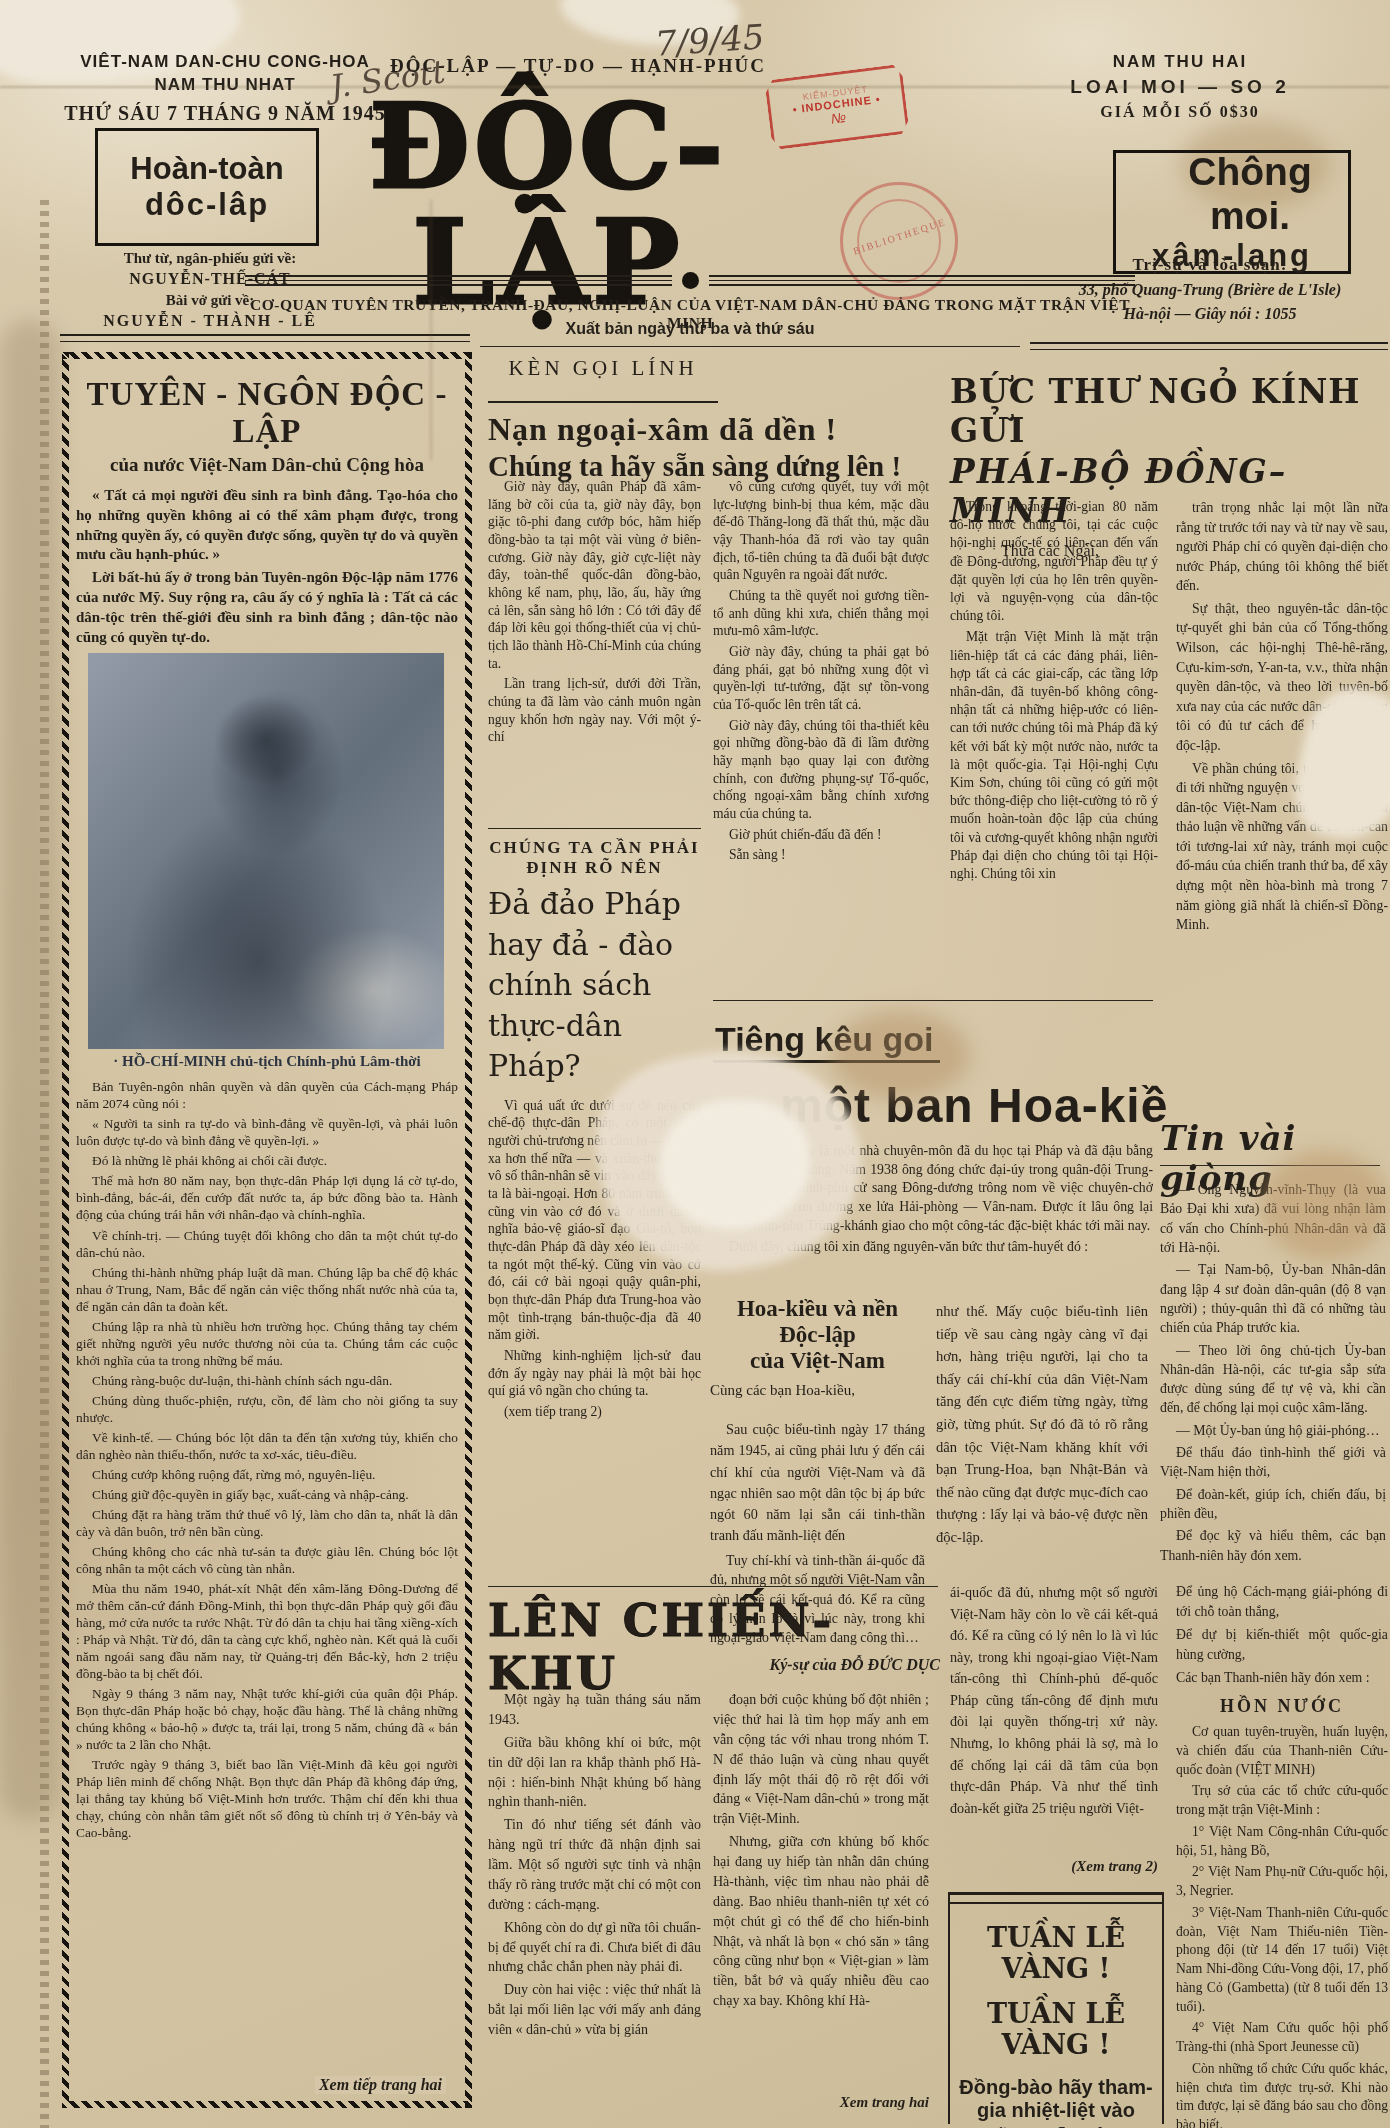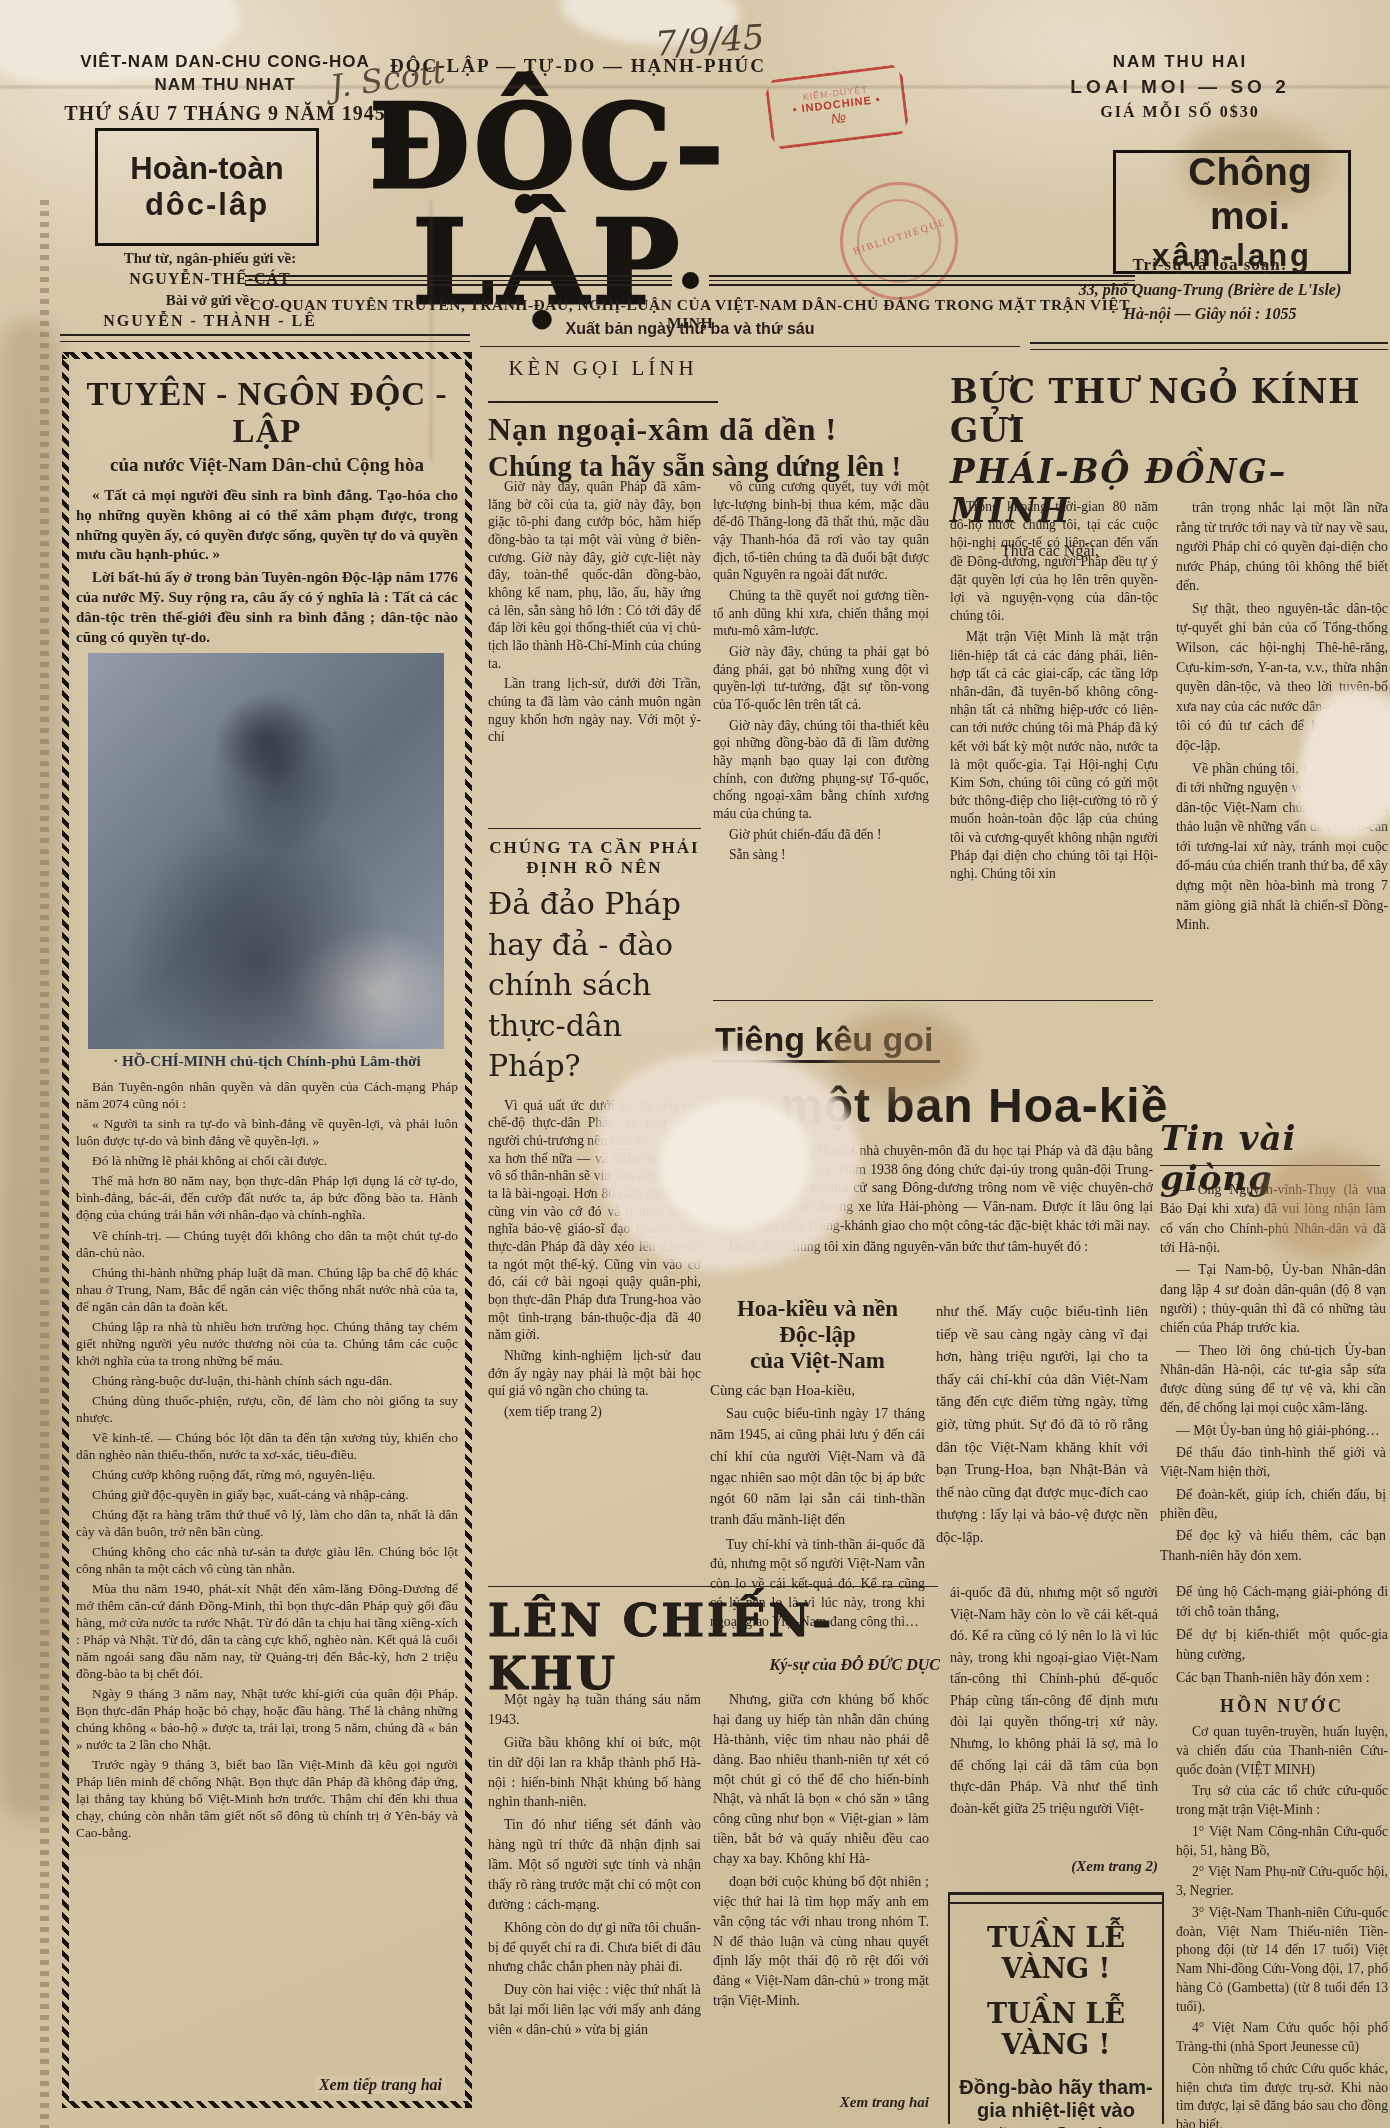--- a/index.html
+++ b/index.html
@@ -241,21 +241,21 @@
       <p>Để đoàn-kết, giúp ích, chiến đấu, bị phiền đều,</p>
       <p>Để đọc kỹ và hiểu thêm, các bạn Thanh-niên hãy đón xem.</p>
     </div>
   <div class="stain" style="left:1260px;top:1150px;width:130px;height:110px;background:rgba(186,148,99,.5);"></div>
 
   <div class="abs" style="left:710px;top:1296px;width:215px;">
     <div class="b c" style="font-size:23px;">Hoa-kiều  và  nền</div>
     <div class="b c" style="font-size:23px;">Độc-lập</div>
     <div class="b c" style="font-size:23px;">của Việt-Nam</div>
     <div style="font-size:15px;margin-top:8px;">Cùng các bạn Hoa-kiều,</div>
-    <div class="clip body-text" style="font-size:14.2px;line-height:1.5;height:130px;margin-top:4px;">
+    <div class="clip body-text" style="font-size:14.2px;line-height:1.5;height:130px;margin-top:20px;">
         <p>Sau cuộc biểu-tình ngày 17 tháng năm 1945, ai cũng phải lưu ý đến cái chí khí của người Việt-Nam và đã ngạc nhiên sao một dân tộc bị áp bức ngót 60 năm lại sẵn cái tinh-thần tranh đấu mãnh-liệt đến</p>
       </div>
     <div class="clip body-text" style="font-size:13.8px;line-height:1.4;height:96px;margin-top:2px;">
         <p>Tuy chí-khí và tinh-thần ái-quốc đã đủ, nhưng một số người Việt-Nam vẫn còn lo về cái kết-quả đó. Kể ra cũng có lý nên lo là vì lúc này, trong khi ngoại-giao Việt-Nam đang công thì…</p>
       </div>
   </div>
   <div class="abs clip body-text noind" style="left:936px;top:1300px;width:212px;height:288px;font-size:14.6px;line-height:1.55;">
       <p>như thế. Mấy cuộc biểu-tình liên tiếp về sau càng ngày càng vĩ đại hơn, hàng triệu người, lại cho ta thấy cái chí-khí của dân Việt-Nam tăng đến cực điểm từng ngày, từng giờ, từng phút. Sự đó đã tỏ rõ rằng dân tộc Việt-Nam khăng khít với bạn Trung-Hoa, bạn Nhật-Bản và thế nào cũng đạt được mục-đích cao thượng : lấy lại và bảo-vệ được nền độc-lập.</p>
     </div>
 
@@ -263,22 +263,22 @@
   <div class="abs b" style="left:488px;top:1594px;width:452px;font-size:45px;letter-spacing:3px;font-family:'DejaVu Serif',serif;-webkit-text-stroke:1px #17130e;">LÊN CHIẾN-KHU</div>
   <div class="abs b i r" style="left:640px;top:1656px;width:300px;font-size:16px;">Ký-sự của ĐỖ ĐỨC DỤC</div>
   <div class="abs clip body-text" style="left:488px;top:1690px;width:213px;height:424px;font-size:14px;line-height:1.42;">
       <p>Một ngày hạ tuần tháng sáu năm 1943.</p>
       <p>Giữa bầu không khí oi bức, một tin dữ dội lan ra khắp thành phố Hà-nội : hiến-binh Nhật khủng bố hàng nghìn thanh-niên.</p>
       <p>Tin đó như tiếng sét đánh vào hàng ngũ trí thức đã nhận định sai lầm. Một số người sực tỉnh và nhận thấy rõ ràng trước mặt chỉ có một con đường : cách-mạng.</p>
       <p>Không còn do dự gì nữa tôi chuẩn-bị để quyết chí ra đi. Chưa biết đi đâu nhưng chắc chắn phen này phải đi.</p>
       <p>Duy còn hai việc : việc thứ nhất là bắt lại mối liên lạc với mấy anh đảng viên « dân-chủ » vừa bị gián</p>
     </div>
   <div class="abs clip body-text" style="left:713px;top:1690px;width:216px;height:400px;font-size:14px;line-height:1.42;">
+      <p>đoạn bởi cuộc khủng bố đột nhiên ; việc thứ hai là tìm họp mấy anh em vẫn cộng tác với nhau trong nhóm T. N để thảo luận và cùng nhau quyết định lấy một thái độ rõ rệt đối với đảng « Việt-Nam dân-chủ » trong mặt trận Việt-Minh.</p>
       <p>Nhưng, giữa cơn khủng bố khốc hại đang uy hiếp tàn nhẫn dân chúng Hà-thành, việc tìm nhau nào phải dễ dàng. Bao nhiêu thanh-niên tự xét có một chút gì có thể để cho hiến-binh Nhật, và nhất là bọn « chó săn » tâng công cũng như bọn « Việt-gian » làm tiền, bắt bớ và quấy nhiễu đều cao chạy xa bay. Không khí Hà-</p>
-      <p>đoạn bởi cuộc khủng bố đột nhiên ; việc thứ hai là tìm họp mấy anh em vẫn cộng tác với nhau trong nhóm T. N để thảo luận và cùng nhau quyết định lấy một thái độ rõ rệt đối với đảng « Việt-Nam dân-chủ » trong mặt trận Việt-Minh.</p>
     </div>
   <div class="abs b i r" style="left:789px;top:2094px;width:140px;font-size:15px;">Xem trang hai</div>
 
   <div class="abs clip body-text noind" style="left:950px;top:1582px;width:208px;height:272px;font-size:14.2px;line-height:1.52;">
       <p>ái-quốc đã đủ, nhưng một số người Việt-Nam hãy còn lo về cái kết-quả đó. Kể ra cũng có lý nên lo là vì lúc này, trong khi ngoại-giao Việt-Nam tấn-công thì Chính-phủ đế-quốc Pháp cũng tấn-công để định mưu đòi lại quyền thống-trị xứ này. Nhưng, lo không phải là sợ, mà lo để chống lại cái dã tâm của bọn thực-dân Pháp. Và như thế tình đoàn-kết giữa 25 triệu người Việt-</p>
     </div>
   <div class="abs b i r" style="left:1018px;top:1858px;width:140px;font-size:15px;">(Xem trang 2)</div>
 
   <div class="abs" style="left:948px;top:1892px;width:212px;height:232px;border-left:2px solid #241f18;border-right:2px solid #241f18;">
     <div class="rule3"></div>

